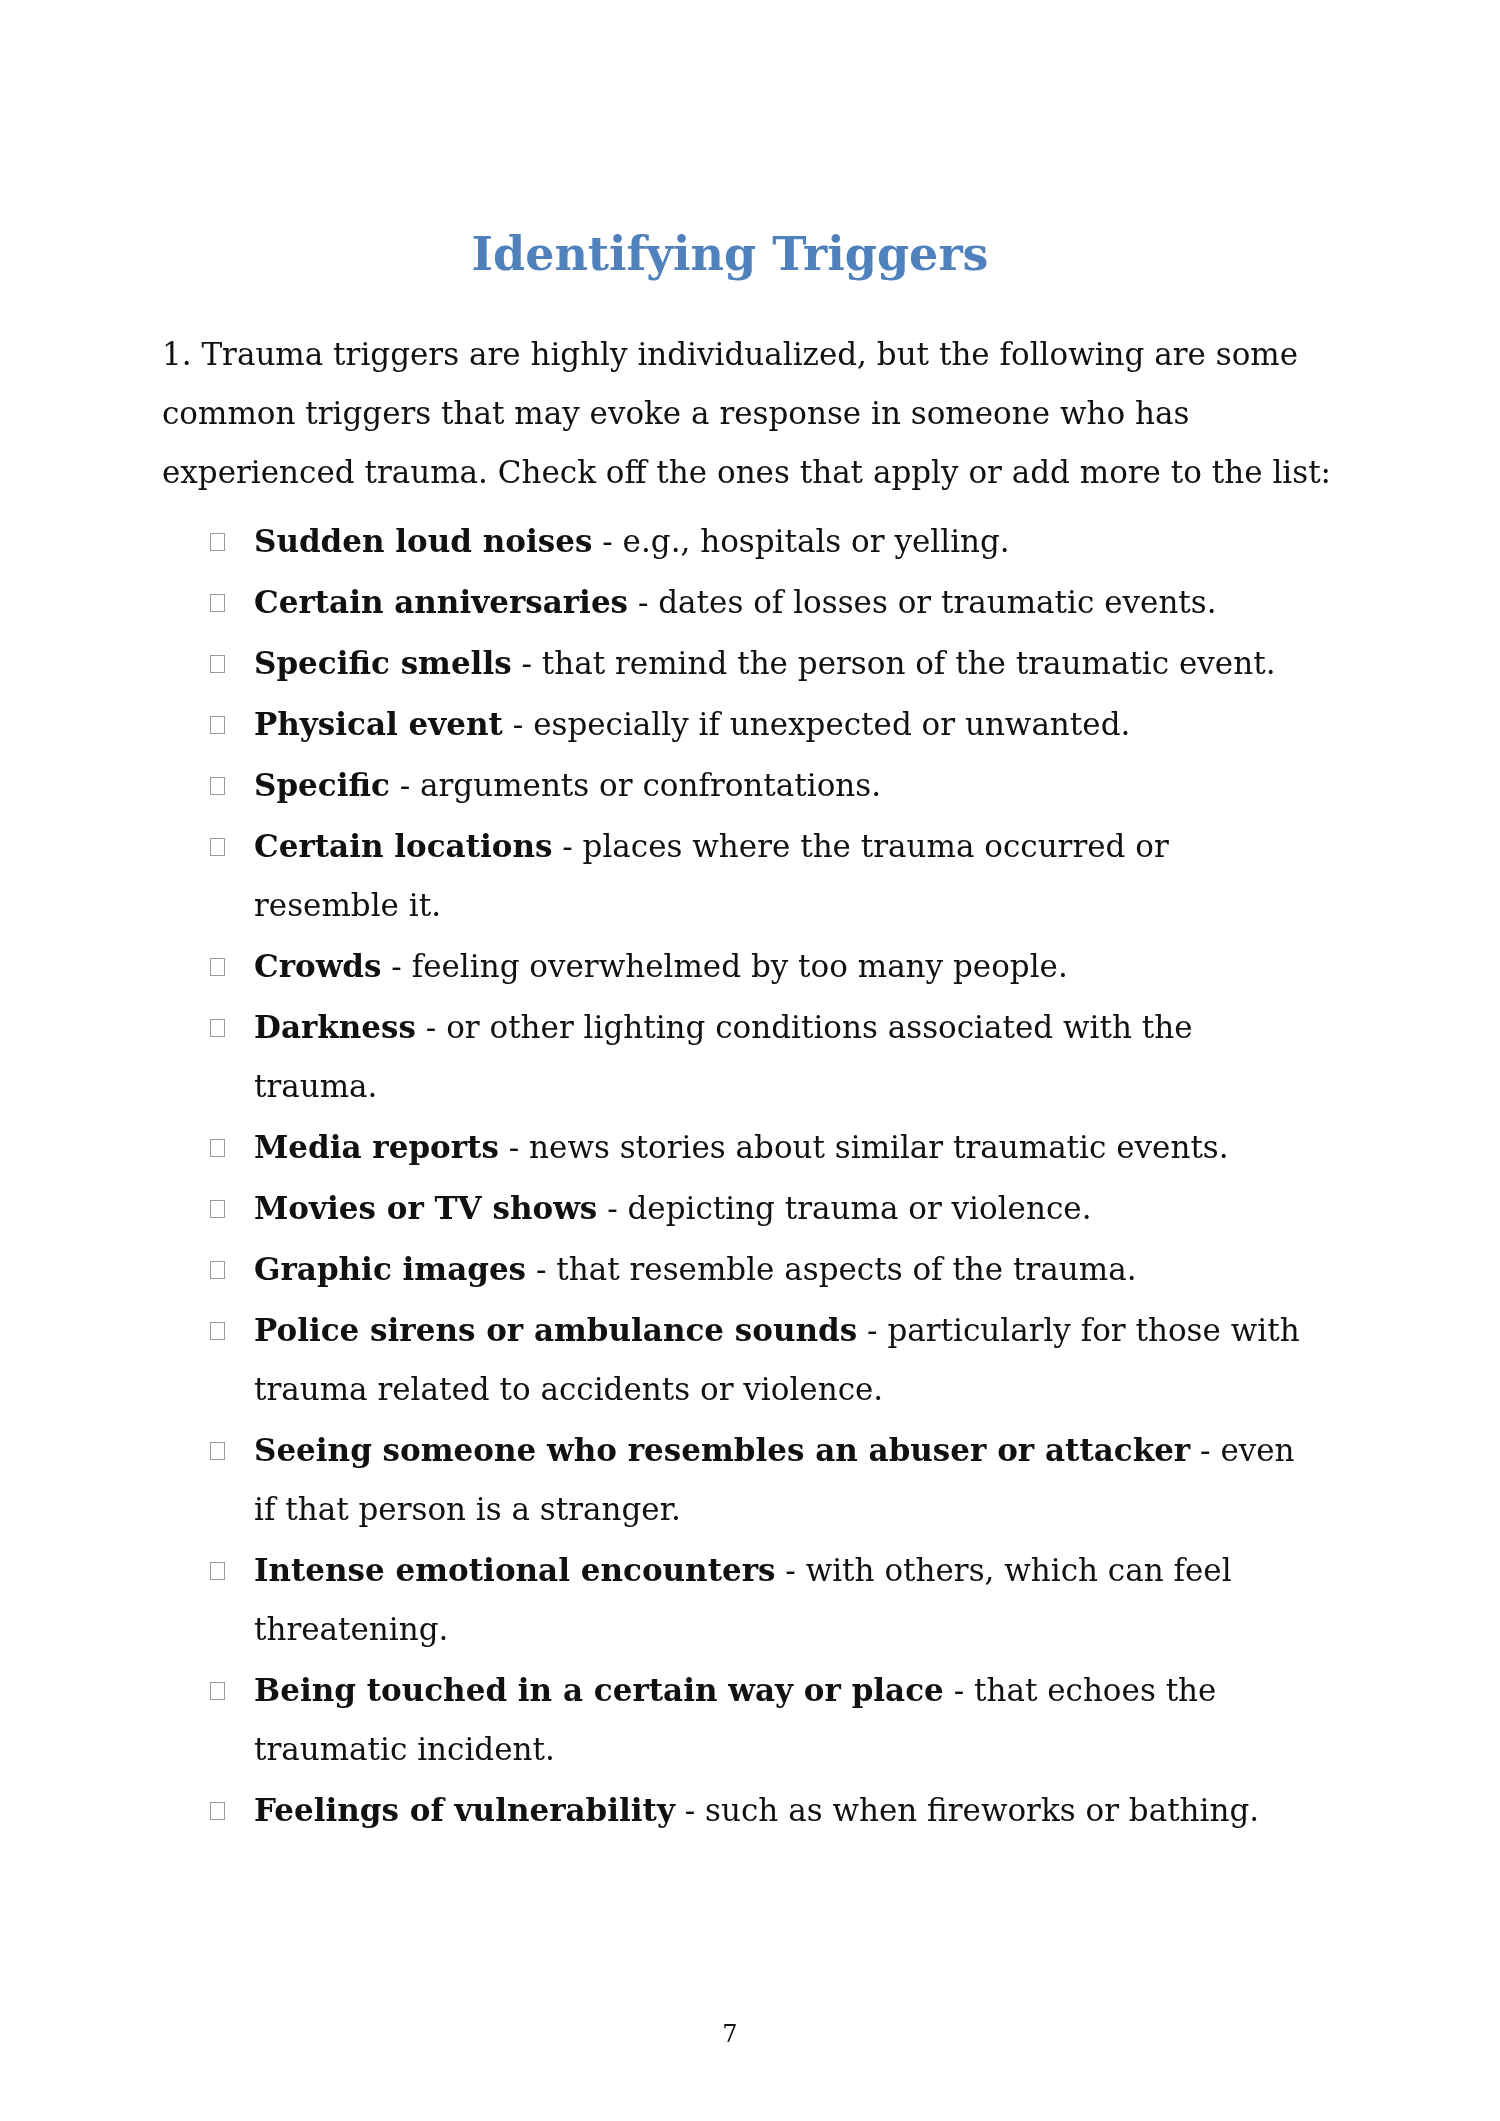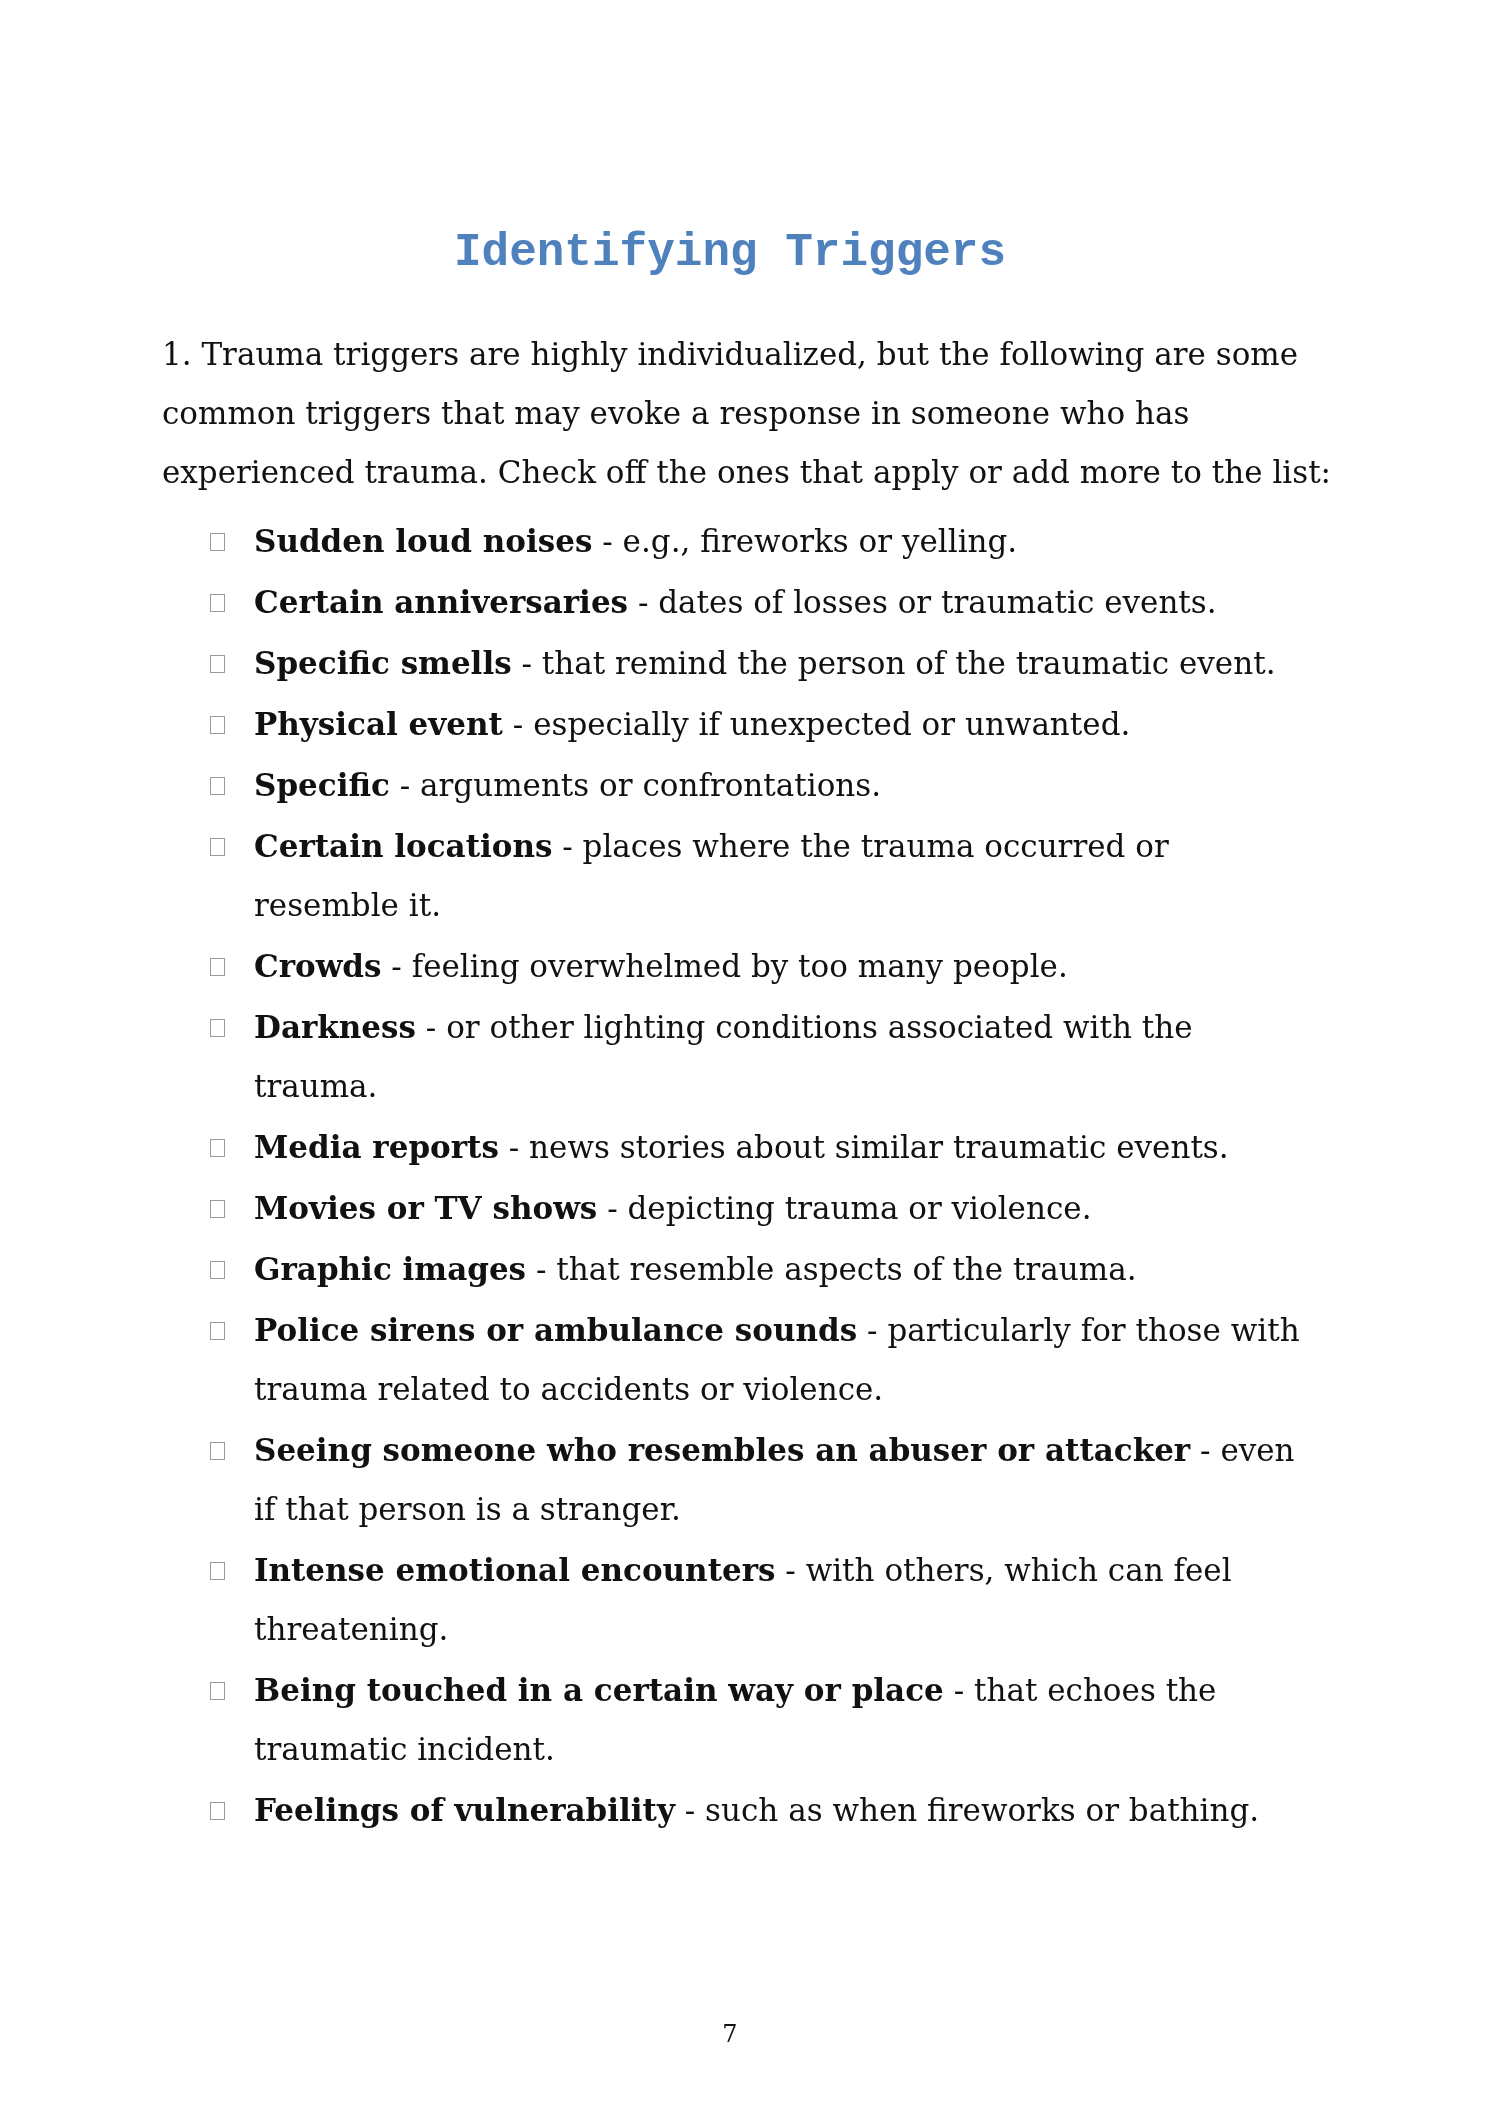--- a/index.html
+++ b/index.html
@@ -1,36 +1,36 @@
 <!DOCTYPE html>
 <html><head>
 <meta charset="utf-8">
 <style>
   html, body { margin: 0; padding: 0; background: #ffffff; }
   body { width: 1500px; height: 2121px; position: relative; overflow: hidden;
          font-family: "DejaVu Serif", "Liberation Serif", serif; color: #111; }
   .title { position: absolute; left: 0; width: 1460px; top: 196px; text-align: center;
-           font-size: 46px; font-weight: bold; color: #4f81bd; letter-spacing: 0px; font-family: Liberation Mono, monospace; }
+           font-size: 46px; font-weight: bold; color: #4f81bd; letter-spacing: 0px; }
   .intro { position: absolute; left: 162px; top: 294px; width: 1180px;
            font-size: 31px; line-height: 59px; }
   .list { position: absolute; left: 208px; top: 512px; width: 1100px; margin: 0; padding: 0; list-style: none; }
   .item { position: relative; padding-left: 46px; font-size: 31px; line-height: 59px; margin-bottom: 2px; }
   .cb { position: absolute; left: 2px; top: 21px; width: 15px; height: 18px;
         border: 1.5px solid #9a9a9a; background: #fff; box-sizing: border-box; }
   .item b { font-weight: bold; }
   .page-num { position: absolute; left: 0; width: 1460px; top: 2020px; text-align: center; font-size: 24px; }
 </style>
 </head>
 <body>
 
 <h1 class="title">Identifying Triggers</h1>
 <p class="intro">1. Trauma triggers are highly individualized, but the following are some common triggers that may evoke a response in someone who has experienced trauma. Check off the ones that apply or add more to the list:</p>
 
 <ul class="list">
-  <li class="item"><span class="cb"></span><b>Sudden loud noises</b><span> - e.g., fireworks or yelling.</span></li>
+  <li class="item"><span class="cb"></span><b>Sudden loud noises</b><span> - e.g., hospitals or yelling.</span></li>
   <li class="item"><span class="cb"></span><b>Certain anniversaries</b><span> - dates of losses or traumatic events.</span></li>
   <li class="item"><span class="cb"></span><b>Specific smells</b><span> - that remind the person of the traumatic event.</span></li>
   <li class="item"><span class="cb"></span><b>Physical event</b><span> - especially if unexpected or unwanted.</span></li>
   <li class="item"><span class="cb"></span><b>Specific</b><span> - arguments or confrontations.</span></li>
   <li class="item"><span class="cb"></span><b>Certain locations</b><span> - places where the trauma occurred or resemble it.</span></li>
   <li class="item"><span class="cb"></span><b>Crowds</b><span> - feeling overwhelmed by too many people.</span></li>
   <li class="item"><span class="cb"></span><b>Darkness</b><span> - or other lighting conditions associated with the trauma.</span></li>
   <li class="item"><span class="cb"></span><b>Media reports</b><span> - news stories about similar traumatic events.</span></li>
   <li class="item"><span class="cb"></span><b>Movies or TV shows</b><span> - depicting trauma or violence.</span></li>
   <li class="item"><span class="cb"></span><b>Graphic images</b><span> - that resemble aspects of the trauma.</span></li>

